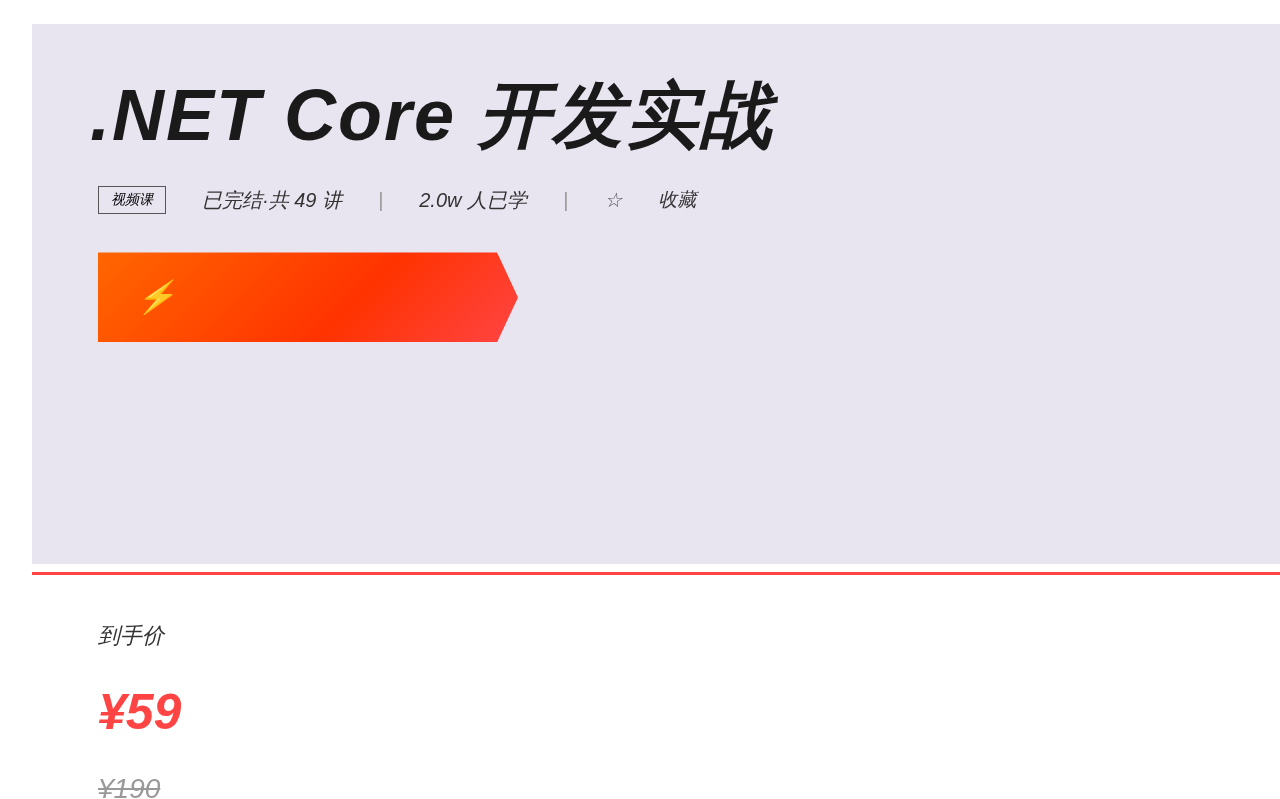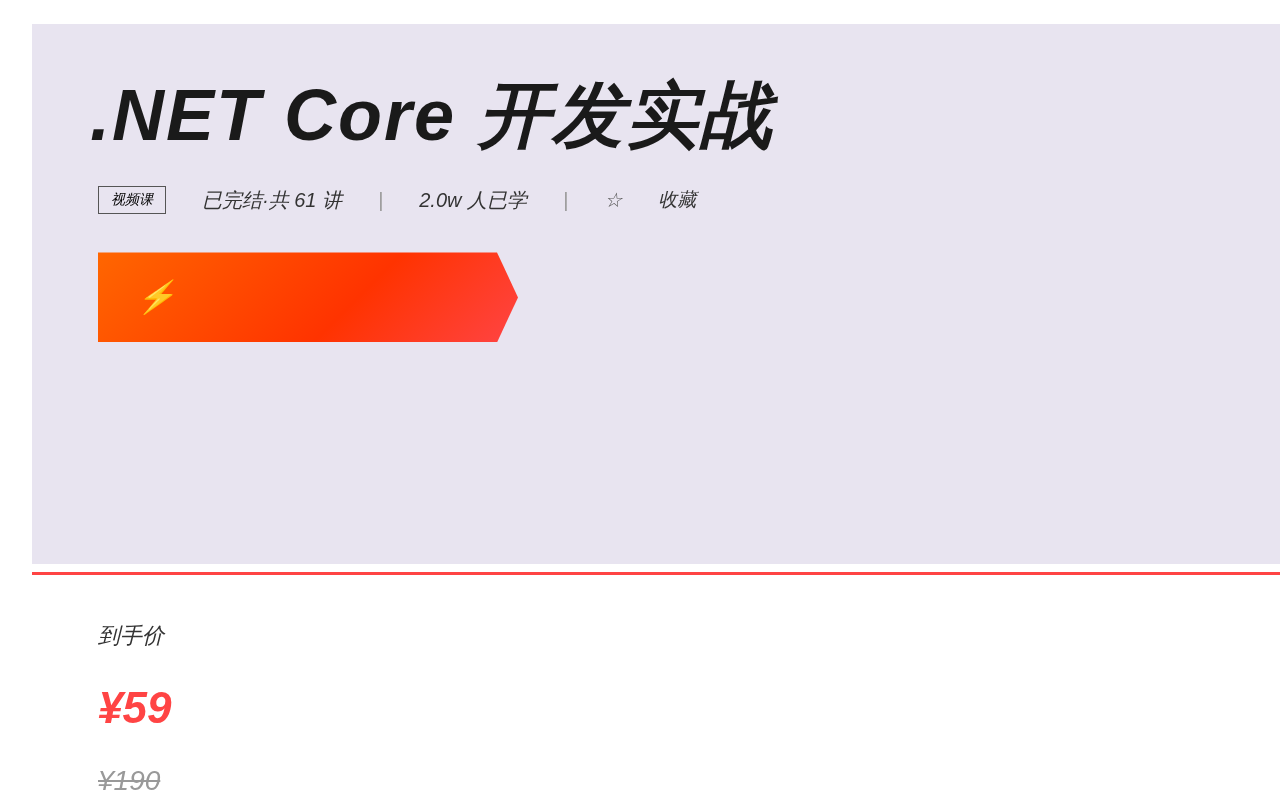--- a/index.html
+++ b/index.html
@@ -120,42 +120,42 @@
       gap: 16px;
       flex-direction: column;
     }
 
     .price-label {
       font-size: 22px;
       color: #333333;
     }
 
     .current-price {
-      font-size: 44px;
+      font-size: 50px;
       font-weight: 700;
       color: #ff4444;
     }
 
     .original-price {
       font-size: 28px;
       color: #999999;
       text-decoration: line-through;
     }
   </style>
 </head>
 <body>
 
 <div>
 
   <div class="top-section">
     <h1 class="main-title">.NET Core 开发实战</h1>
 
     <div class="meta-row">
       <span class="course-type-badge">视频课</span>
-      <span>已完结·共 61 讲</span>
+      <span>已完结·共 49 讲</span>
       <span class="meta-separator">|</span>
       <span>2.0w 人已学</span>
       <span class="meta-separator">|</span>
       <span class="star-icon">☆</span>
       <span class="favorite-text">收藏</span>
     </div>
 
     <div class="banner-section">
       <div class="banner-strip">
         <span class="lightning-icon">⚡</span>

